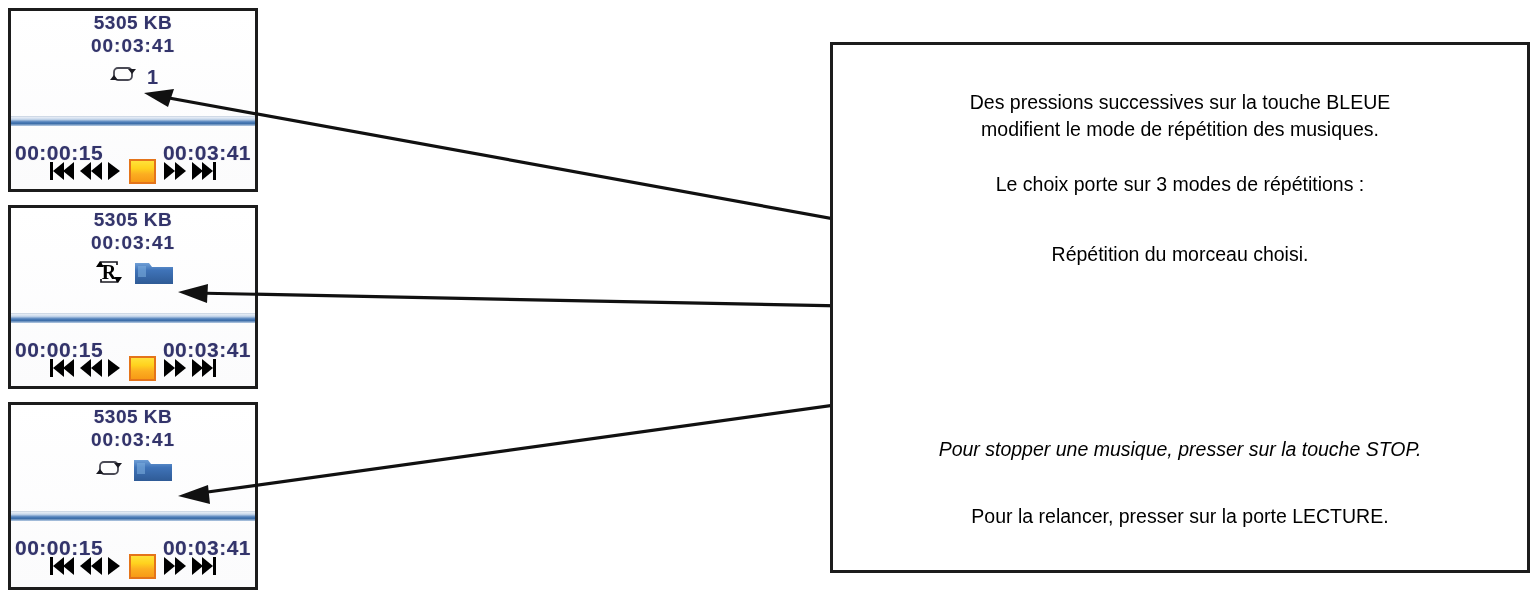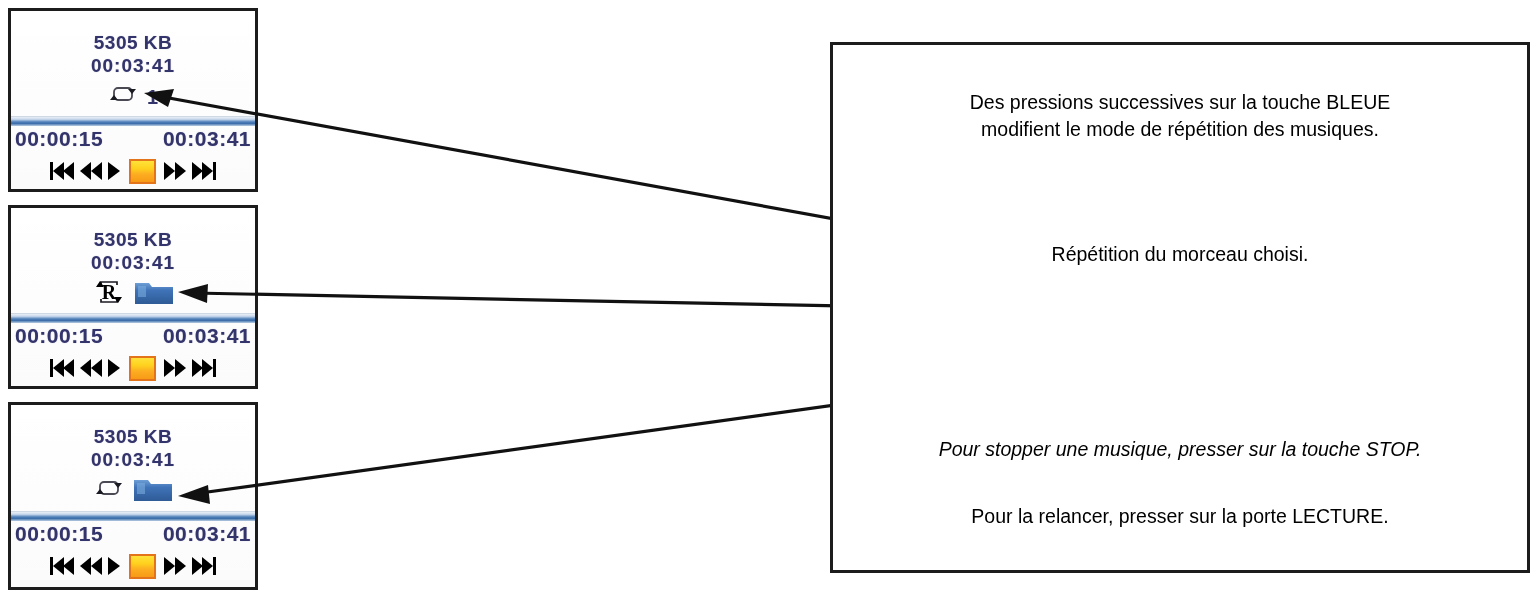--- a/index.html
+++ b/index.html
@@ -30,21 +30,21 @@
 
   .panel-inner {
     position: relative;
     width: 100%;
     height: 100%;
     background: linear-gradient(#ffffff, #fbfbfc);
     box-sizing: border-box;
   }
 
   .meta-area {
-    padding-top: 20px;
+    padding-top: 0;
     text-align: center;
   }
   .meta-line {
     color: #33346b;
     font-size: 19px;
     font-weight: bold;
     letter-spacing: 0.5px;
     line-height: 23px;
     font-family: "Liberation Sans", sans-serif;
     text-shadow: 0 0 1px rgba(40,40,90,0.35);
@@ -84,21 +84,21 @@
   }
   #panel-1 .rail { top: 105px; }
   #panel-2 .rail { top: 105px; }
   #panel-3 .rail { top: 106px; }
 
   .time-row {
     position: absolute;
     left: 0; right: 0;
     display: flex;
     justify-content: space-between;
-    padding: 0 4px;
+    padding: 14px 4px;
     box-sizing: border-box;
   }
   #panel-1 .time-row { top: 116px; }
   #panel-2 .time-row { top: 116px; }
   #panel-3 .time-row { top: 117px; }
 
   .time-val {
     color: #33346b;
     font-size: 21px;
     font-weight: bold;
@@ -412,17 +412,18 @@
   <g>
     <line x1="1030" y1="378" x2="193" y2="494" stroke="#111" stroke-width="3.2"></line>
     <polygon points="178,496 208,485 210,504" fill="#111"></polygon>
   </g>
 </svg>
 
 <div id="callout-box">
   <div class="callout-inner">
     <div class="cl" id="cl-0">Des pressions successives sur la touche BLEUE
 modifient le mode de répétition des musiques.</div>
+    <div class="cl" id="cl-1">Le choix porte sur 3 modes de répétitions :</div>
     <div class="cl" id="cl-2">Répétition du morceau choisi.</div>
     <div class="cl" id="cl-5">Pour stopper une musique, presser sur la touche STOP.</div>
     <div class="cl" id="cl-6">Pour la relancer, presser sur la porte LECTURE.</div>
   </div>
 </div>
 
 </body></html>

